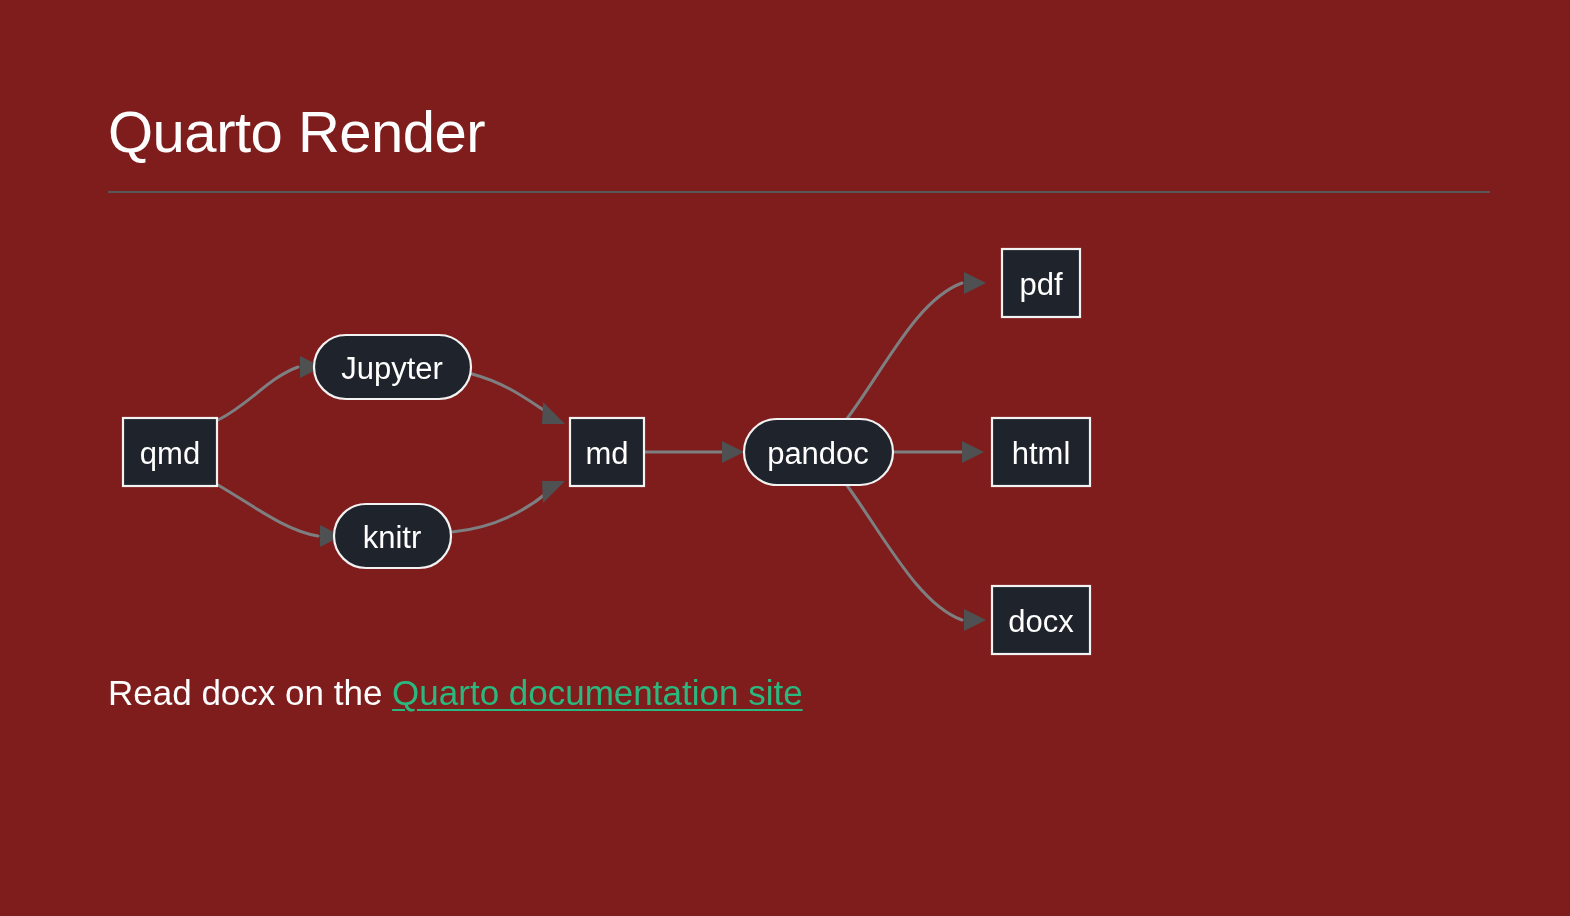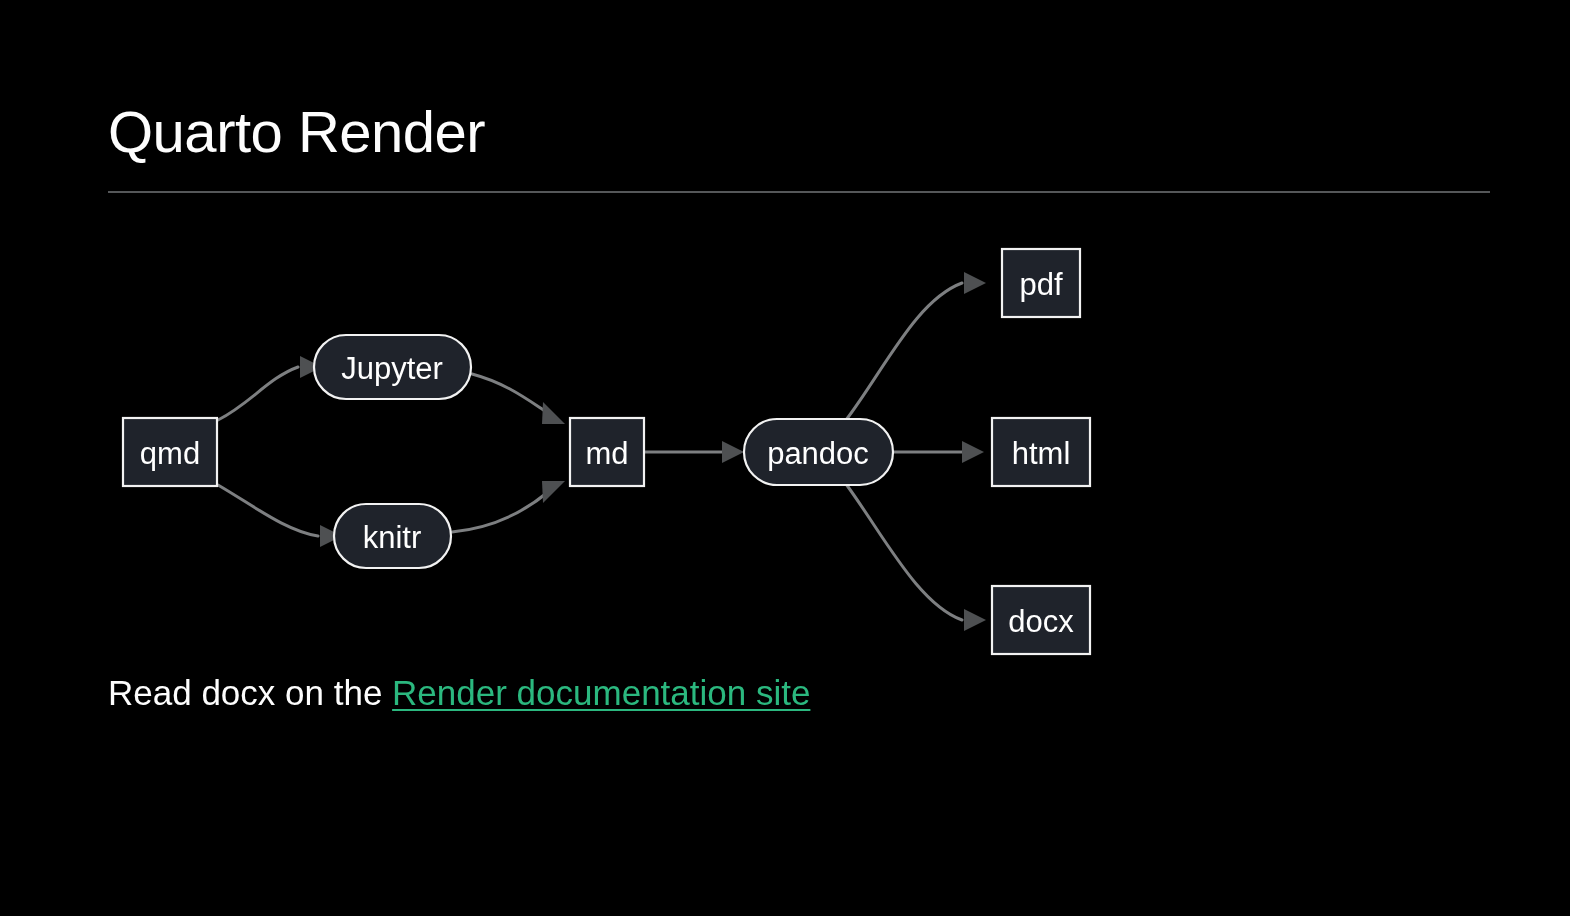--- a/index.html
+++ b/index.html
@@ -11,21 +11,21 @@
     width: 1570px;
     height: 916px;
     overflow: hidden;
     font-family: "Liberation Sans", sans-serif;
     color: #ffffff;
   }
   .slide {
     position: relative;
     width: 1570px;
     height: 916px;
-    background: #000000;
+    background: #7f1d1d;
   }
   .slide-title {
     position: absolute;
     left: 108px;
     top: 100px;
     font-size: 58px;
     font-weight: 400;
     letter-spacing: -0.5px;
     color: #fdfdfd;
     line-height: 1.1;
@@ -188,16 +188,16 @@
 
         <g>
           <rect class="node-box" x="992" y="586" width="98" height="68"></rect>
           <text class="node-label" x="1041" y="621">docx</text>
         </g>
       </g>
     </svg>
   </div>
 
   <div class="footer-line">
-    <span>Read docx on the </span><a class="footer-link">Render documentation site</a>
+    <span>Read docx on the </span><a class="footer-link">Quarto documentation site</a>
   </div>
 
 </div>
 
 </body></html>

